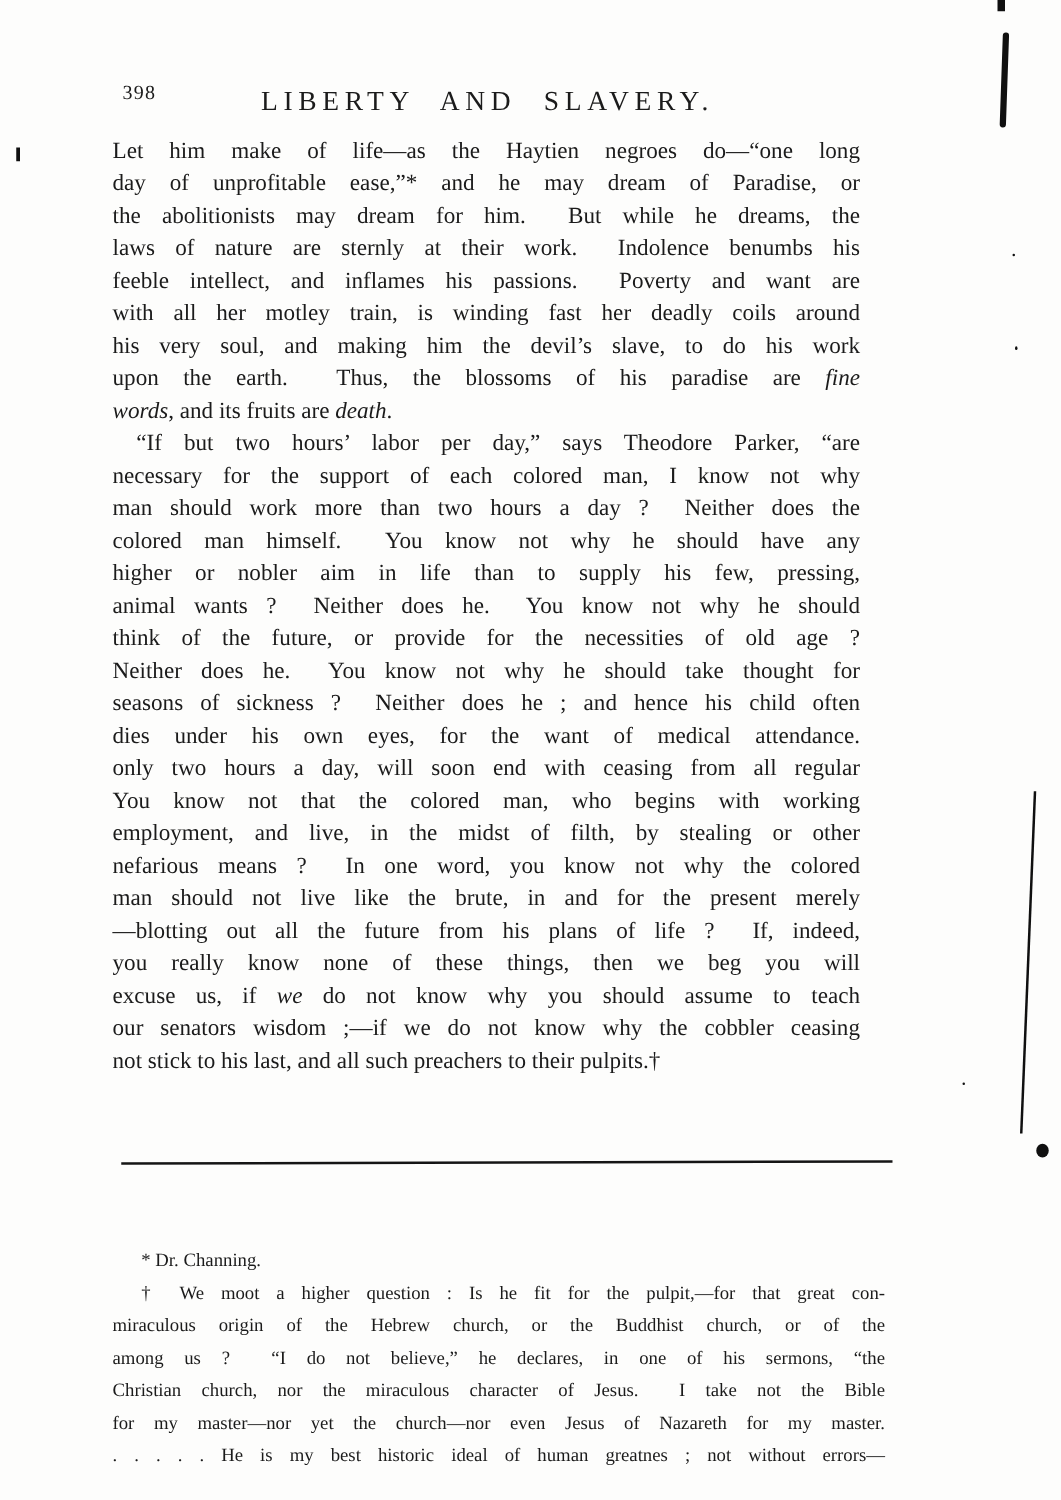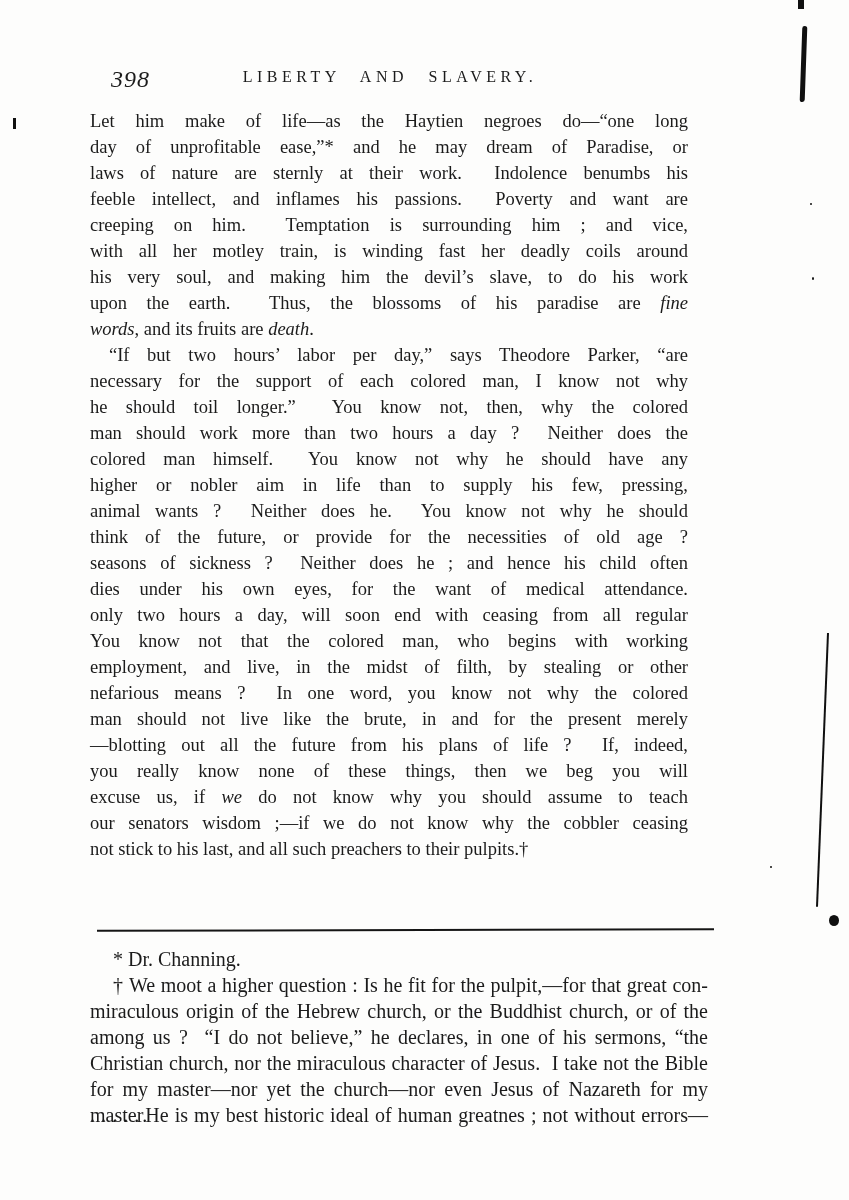--- a/index.html
+++ b/index.html
@@ -6,26 +6,26 @@
   body{
     width:849px;height:1200px;position:relative;overflow:hidden;
     background:#fdfdfc;color:#1b1b1b;
     font-family:"Liberation Serif", "DejaVu Serif", serif;
   }
   .page{position:absolute;inset:0;}
 
   
   .header{position:absolute;top:64px;left:90px;width:600px;height:26px;}
   .page-number{
-    position:absolute;left:21px;top:2px;
-    font-size:24px;letter-spacing:1px;font-style:italic;
+    position:absolute;left:8px;top:2px;
+    font-size:16px;letter-spacing:1px;
   }
   .running-title{
     position:absolute;left:0;right:0;top:4px;text-align:center;
-    font-size:16px;letter-spacing:4.5px;word-spacing:12px;
+    font-size:22px;letter-spacing:4.5px;word-spacing:12px;
     white-space:nowrap;
   }
 
   
   .body-text{
     position:absolute;left:90px;top:108px;width:598px;
     font-size:18.5px;line-height:26px;
   }
   .line{
     text-align:justify;text-align-last:justify;
@@ -35,22 +35,22 @@
   .line.indent{text-indent:19px;}
 
   
   .footnote-rule{
     position:absolute;left:97px;top:929px;width:617px;height:2px;
     background:#151515;transform:rotate(-0.15deg);
   }
 
   
   .footnotes{
-    position:absolute;left:90px;top:946px;width:618px;
-    font-size:20px;line-height:26px;
+    position:absolute;left:90px;top:996px;width:618px;
+    font-size:15px;line-height:26px;
   }
   .footnotes .line{height:26px;}
   .footnotes .line.indent{text-indent:23px;}
 
   
   .art{position:absolute;background:#101010;}
   .art.round{border-radius:50%;}
 </style>
 </head>
 <body>
@@ -59,37 +59,37 @@
 
   <div class="header">
     <span class="page-number">398</span>
     <span class="running-title">LIBERTY AND SLAVERY.</span>
   </div>
 
   <div class="body-text">
     <div>
         <div class="line">Let him make of life—as the Haytien negroes do—“one long</div>
         <div class="line">day of unprofitable ease,”* and he may dream of Paradise, or</div>
+        <div class="line">the abolitionists may dream for him.&nbsp; But while he dreams, the</div>
         <div class="line">laws of nature are sternly at their work.&nbsp; Indolence benumbs his</div>
         <div class="line">feeble intellect, and inflames his passions.&nbsp; Poverty and want are</div>
-        <div class="line">creeping on him.&nbsp; Temptation is surrounding him ; and vice,</div>
         <div class="line">with all her motley train, is winding fast her deadly coils around</div>
         <div class="line">his very soul, and making him the devil’s slave, to do his work</div>
         <div class="line">upon the earth.&nbsp; Thus, the blossoms of his paradise are <i>fine</i></div>
         <div class="line last"><i>words</i>, and its fruits are <i>death</i>.</div>
       </div>
     <div>
         <div class="line indent">“If but two hours’ labor per day,” says Theodore Parker, “are</div>
         <div class="line">necessary for the support of each colored man, I know not why</div>
-        <div class="line">he should toil longer.”&nbsp; You know not, then, why the colored</div>
         <div class="line">man should work more than two hours a day ?&nbsp; Neither does the</div>
         <div class="line">colored man himself.&nbsp; You know not why he should have any</div>
         <div class="line">higher or nobler aim in life than to supply his few, pressing,</div>
         <div class="line">animal wants ?&nbsp; Neither does he.&nbsp; You know not why he should</div>
         <div class="line">think of the future, or provide for the necessities of old age ?</div>
+        <div class="line">Neither does he.&nbsp; You know not why he should take thought for</div>
         <div class="line">seasons of sickness ?&nbsp; Neither does he ; and hence his child often</div>
         <div class="line">dies under his own eyes, for the want of medical attendance.</div>
         <div class="line">only two hours a day, will soon end with ceasing from all regular</div>
         <div class="line">You know not that the colored man, who begins with working</div>
         <div class="line">employment, and live, in the midst of filth, by stealing or other</div>
         <div class="line">nefarious means ?&nbsp; In one word, you know not why the colored</div>
         <div class="line">man should not live like the brute, in and for the present merely</div>
         <div class="line">—blotting out all the future from his plans of life ?&nbsp; If, indeed,</div>
         <div class="line">you really know none of these things, then we beg you will</div>
         <div class="line">excuse us, if <i>we</i> do not know why you should assume to teach</div>

